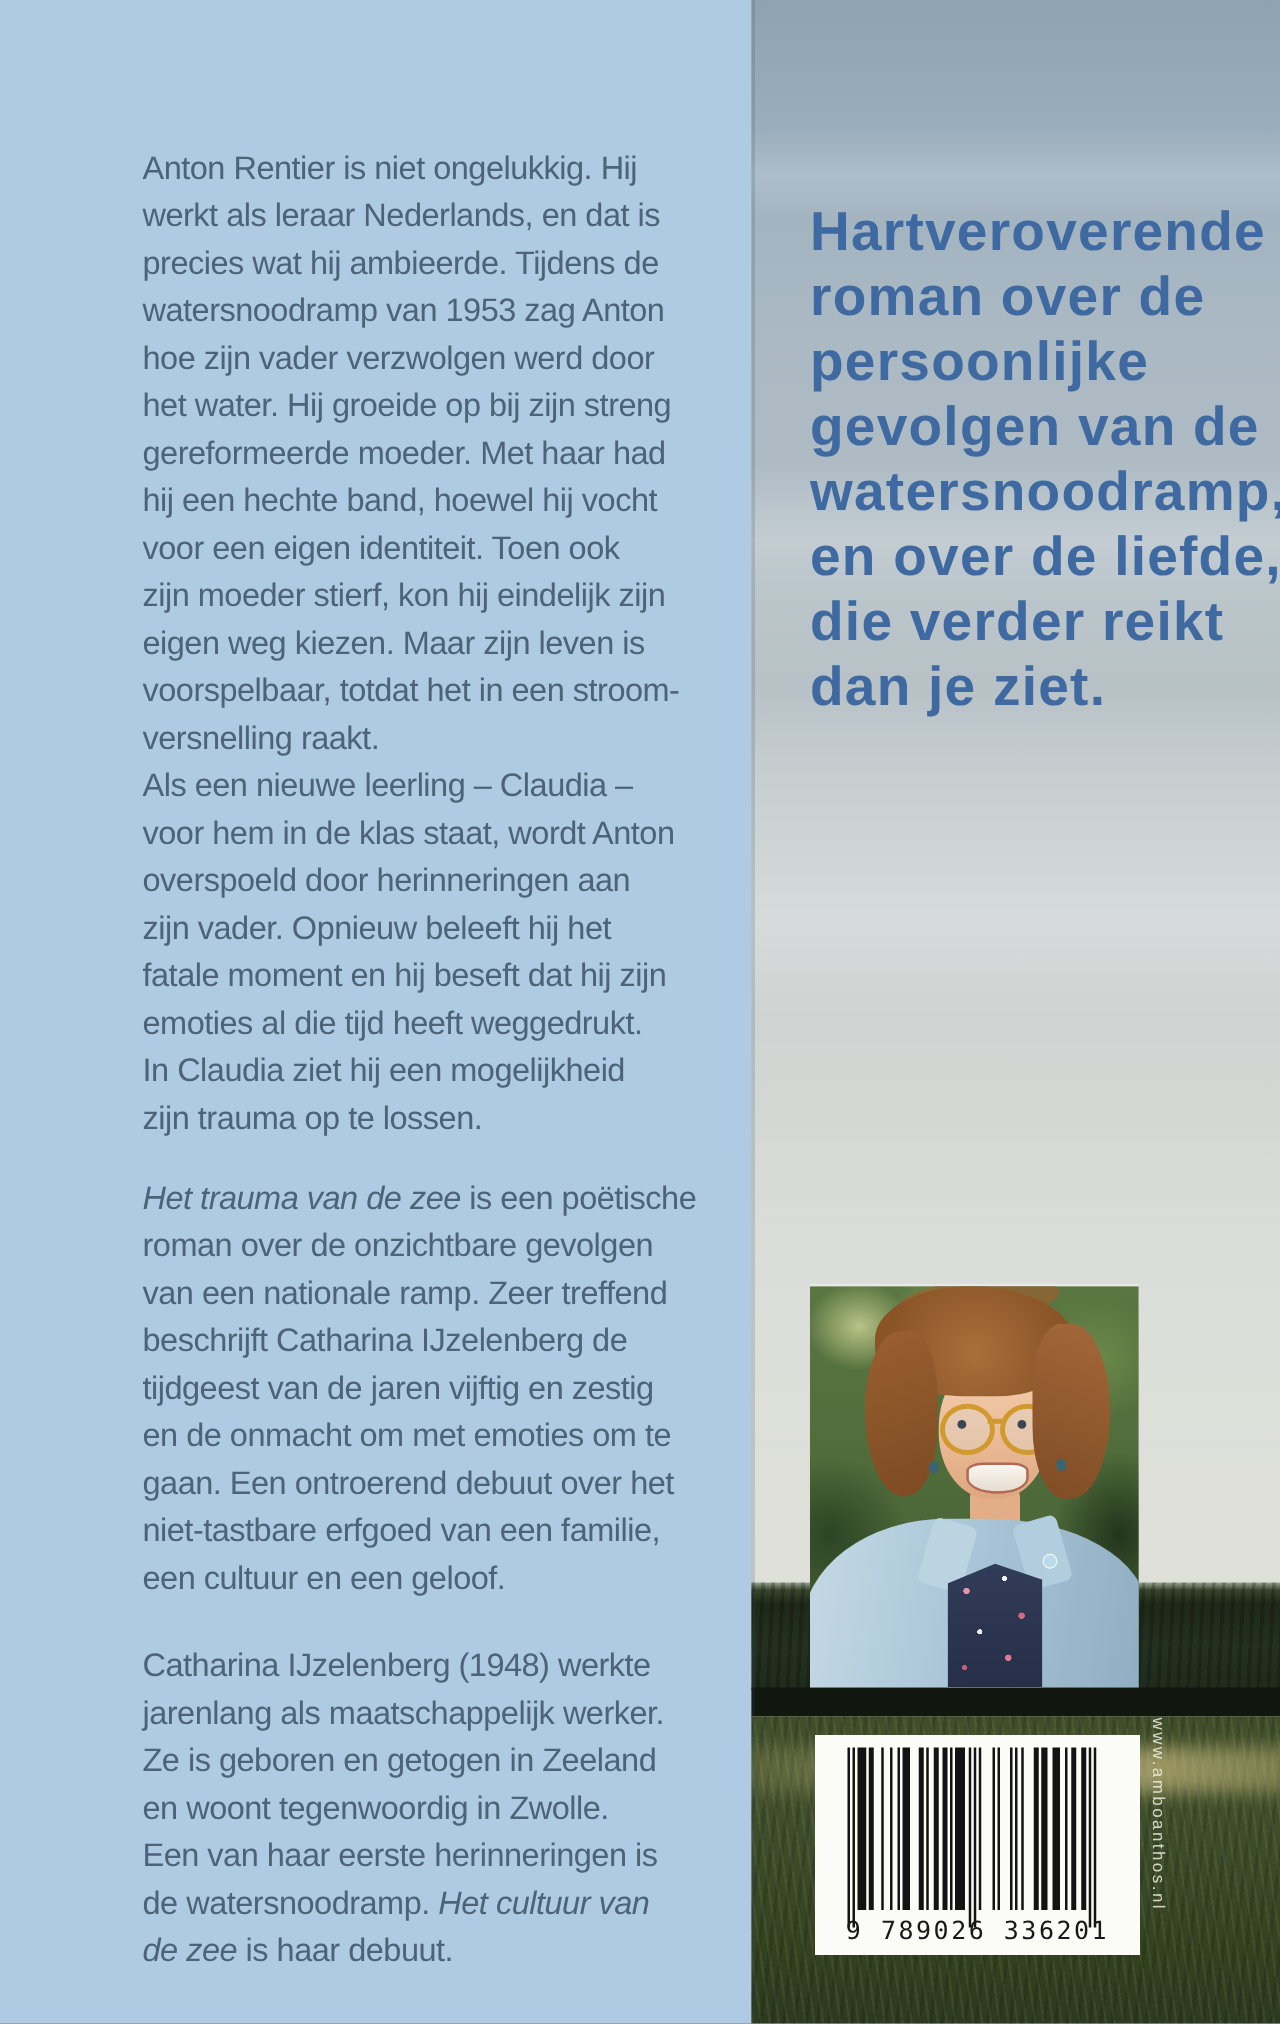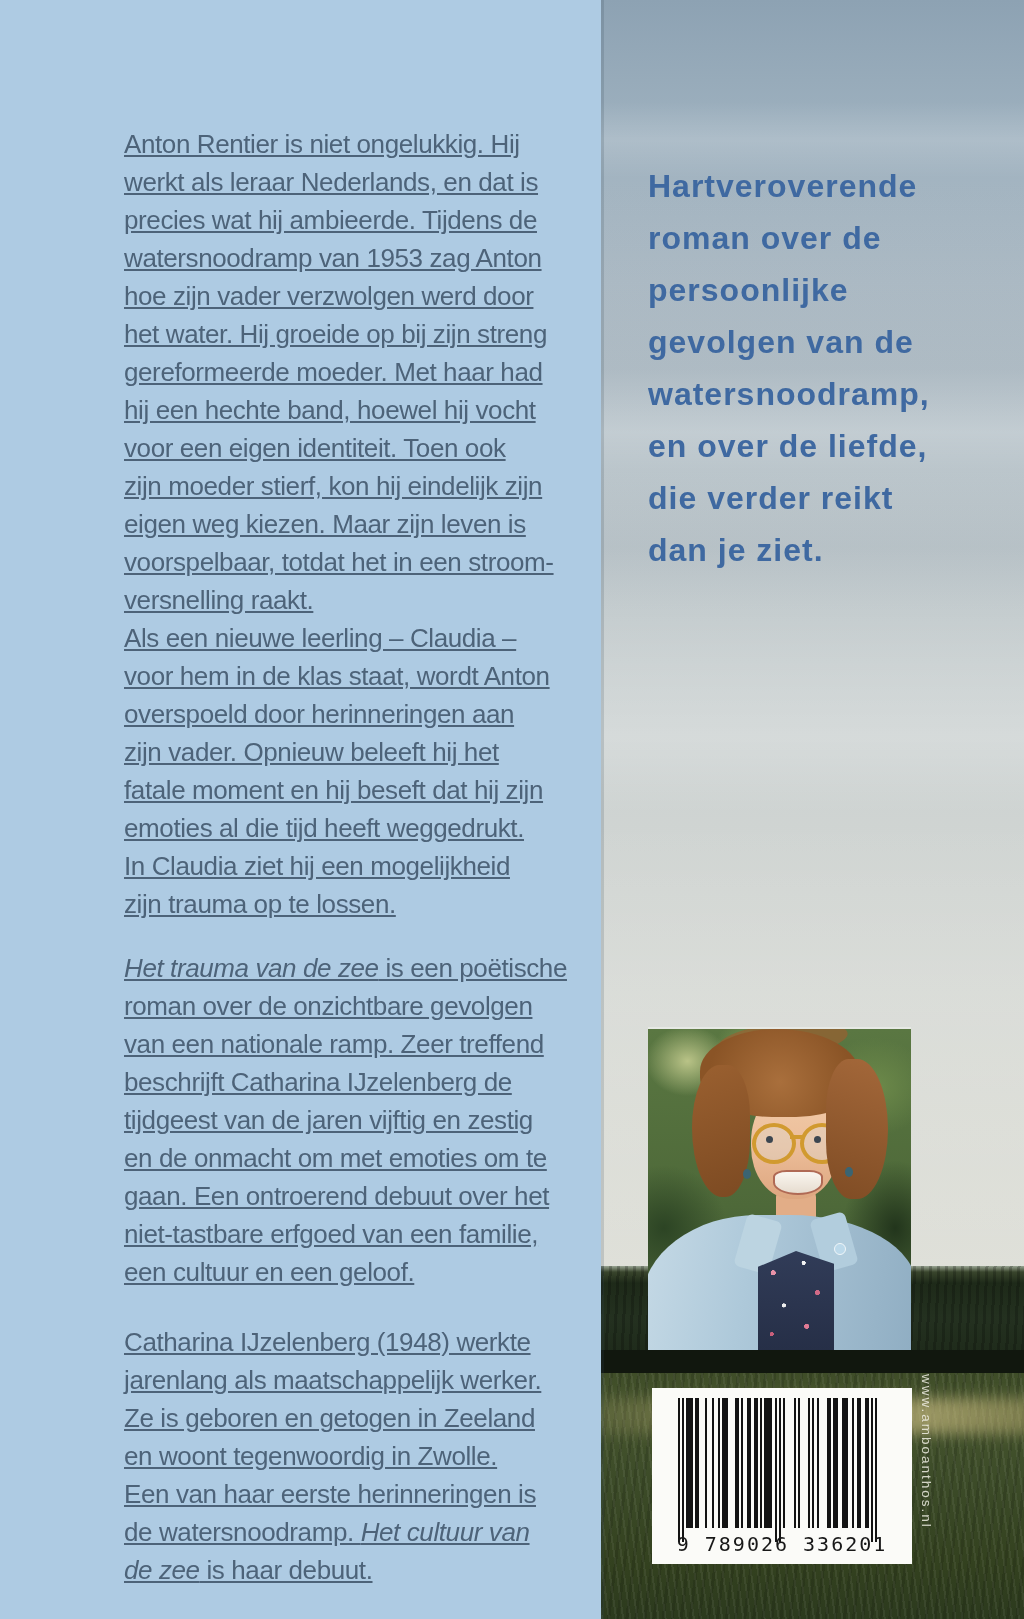--- a/index.html
+++ b/index.html
@@ -16,21 +16,21 @@
   
   .left-panel{
     position:absolute;left:0;top:0;width:601px;height:1619px;
     background:var(--left-bg);overflow:hidden;
   }
   .blurb{
     position:absolute;left:107px;top:108px;width:470px;
     color:var(--blurb-text);font-size:26px;line-height:38px;
     letter-spacing:-0.4px;white-space:nowrap;
   }
-  .blurb p{margin:17px;text-decoration:underline;}
+  .blurb p{margin:7px;}
   .blurb p.p1{margin-bottom:26px;}
   .blurb p.p2{margin-bottom:32px;}
   
   .right-panel{
     position:absolute;left:601px;top:0;width:423px;height:1619px;
     overflow:hidden;background:#cfd5d3;
   }
   .sky{
     position:absolute;left:0;top:0;width:423px;height:1272px;
     background:
@@ -68,21 +68,21 @@
     background:linear-gradient(90deg, rgba(196,180,120,.15), rgba(196,180,120,.45) 40%, rgba(208,193,133,.62) 75%, rgba(190,175,115,.45));
     filter:blur(7px);
   }
   .spine-seam{
     position:absolute;left:0;top:0;width:3px;height:1619px;
     background:rgba(50,70,90,.18);
   }
   
   .tagline{
     position:absolute;left:47px;top:160px;width:340px;
-    color:var(--tagline-text);font-size:32px;font-weight:bold;
+    color:var(--tagline-text);font-size:44px;font-weight:bold;
     line-height:52px;letter-spacing:1px;white-space:nowrap;
   }
   
   .author-photo{
     position:absolute;left:47px;top:1027px;width:263px;height:321px;
     overflow:hidden;border-top:2px solid rgba(240,242,238,.55);
   }
   .author-photo *{position:absolute;}
   .ph-bg{
     left:0;top:0;width:263px;height:321px;

